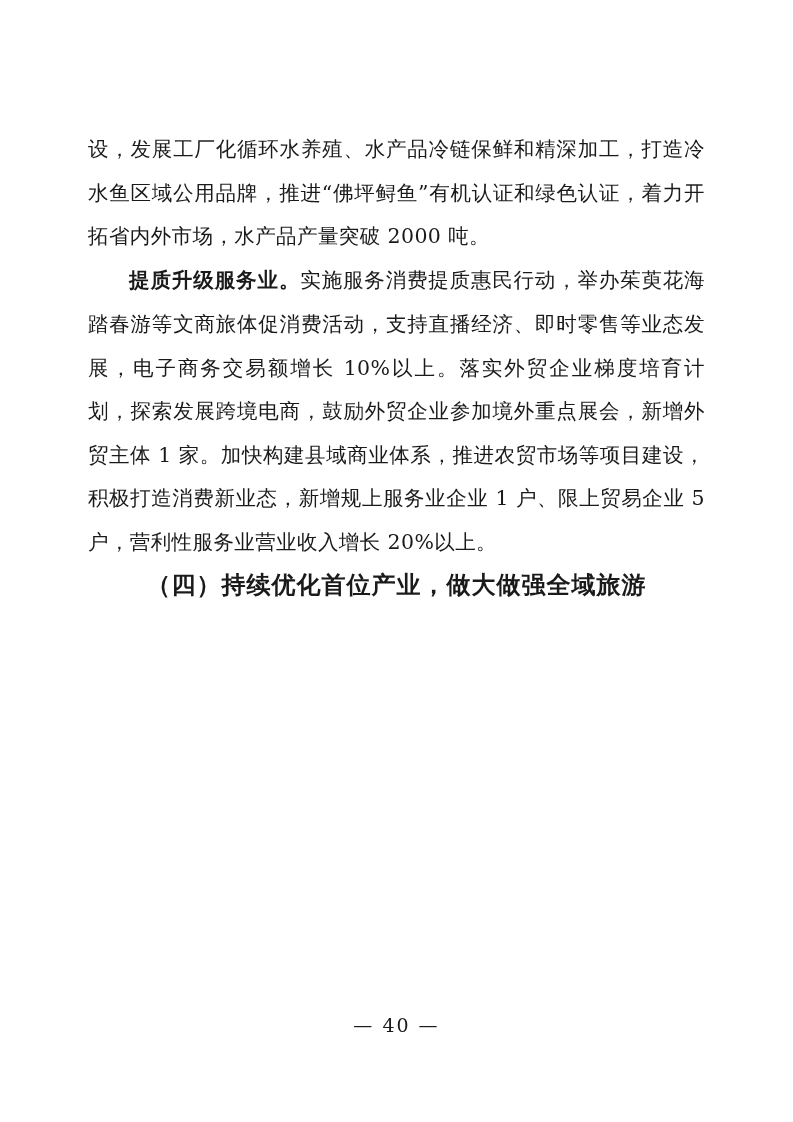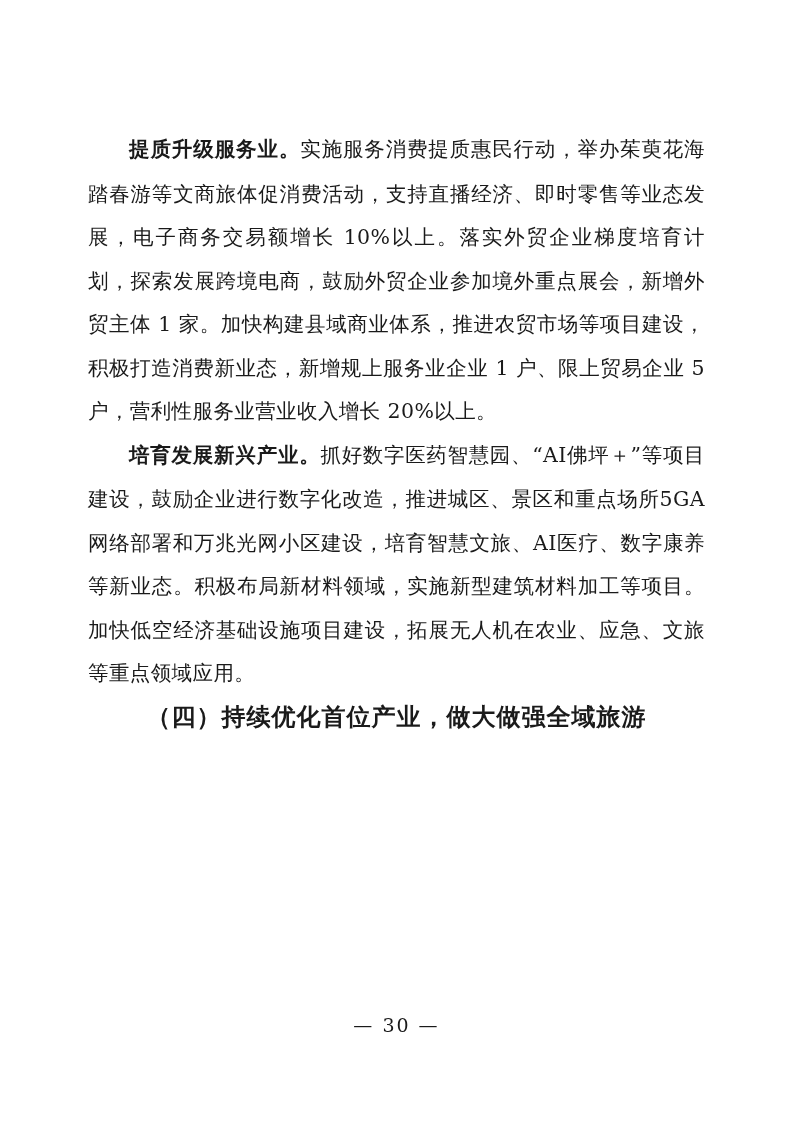--- a/index.html
+++ b/index.html
@@ -61,29 +61,29 @@
     color: #1a1a1a;
   }
 </style>
 </head>
 <body>
 
 <div class="page">
 
   <div class="body-text">
 
+    <p>
+      <span>设，发展工厂化循环水养殖、水产品冷链保鲜和精深加工，打造冷水鱼区域公用品牌，推进“佛坪鲟鱼”有机认证和绿色认证，着力开拓省内外市场，水产品产量突破 2000 吨。</span>
+    </p>
 
     <p class="indent">
       <span class="lead">提质升级服务业。</span><span>实施服务消费提质惠民行动，举办茱萸花海踏春游等文商旅体促消费活动，支持直播经济、即时零售等业态发展，电子商务交易额增长 10%以上。落实外贸企业梯度培育计划，探索发展跨境电商，鼓励外贸企业参加境外重点展会，新增外贸主体 1 家。加快构建县域商业体系，推进农贸市场等项目建设，积极打造消费新业态，新增规上服务业企业 1 户、限上贸易企业 5 户，营利性服务业营业收入增长 20%以上。</span>
     </p>
 
-    <p class="indent">
-      <span class="lead">培育发展新兴产业。</span><span>抓好数字医药智慧园、“AI佛坪＋”等项目建设，鼓励企业进行数字化改造，推进城区、景区和重点场所5GA网络部署和万兆光网小区建设，培育智慧文旅、AI医疗、数字康养等新业态。积极布局新材料领域，实施新型建筑材料加工等项目。加快低空经济基础设施项目建设，拓展无人机在农业、应急、文旅等重点领域应用。</span>
-    </p>
 
     <p class="heading">（四）持续优化首位产业，做大做强全域旅游</p>
 
 
   </div>
 
-  <div class="footer">— 30 —</div>
+  <div class="footer">— 40 —</div>
 
 </div>
 
 </body></html>

